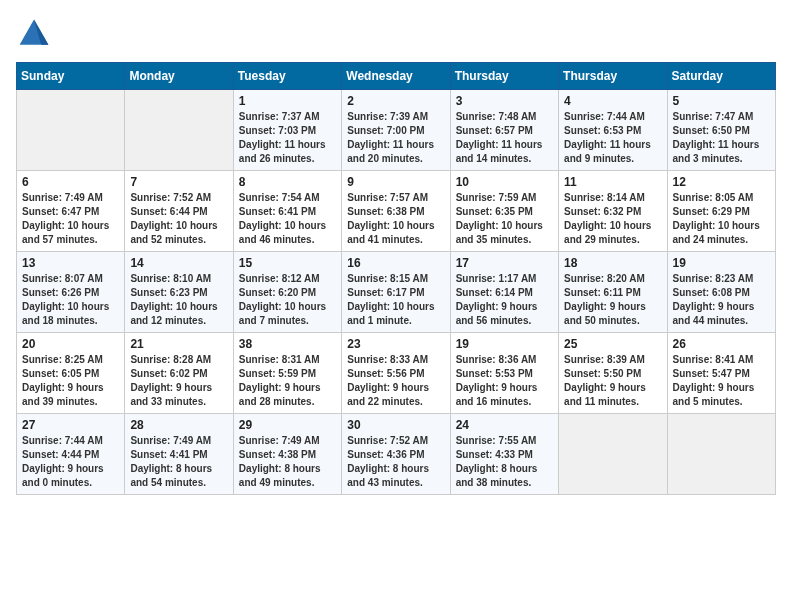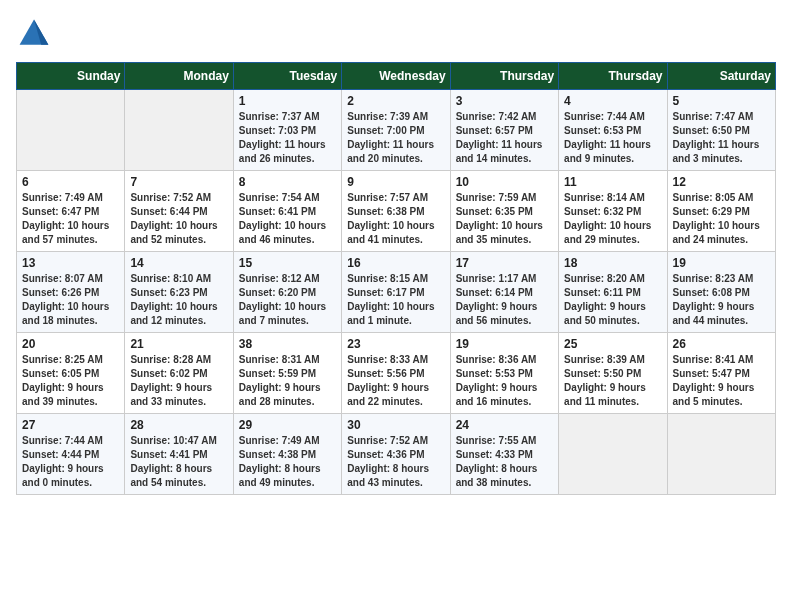--- a/index.html
+++ b/index.html
@@ -52,26 +52,26 @@
     .location {
       font-size: 15px;
       color: #555;
     }
     .calendar {
       width: 100%;
       border-collapse: collapse;
       font-size: 10.5px;
     }
     .calendar thead tr th {
-      background: #14532d;
+      background: #0369a1;
       color: #fff;
       font-weight: bold;
       font-size: 12px;
       padding: 6px 4px;
-      text-align: right;
+      text-align: left;
       border: 1px solid #1a5a99;
     }
     .calendar tbody tr td {
       border: 1px solid #ccc;
       vertical-align: top;
       padding: 4px 5px;
       min-width: 100px;
       height: 80px;
       color: #333;
     }
@@ -142,21 +142,21 @@
         </td>
         <td>
           <div class="day-num">2</div>
           <div class="cell-text">Sunrise: 7:39 AM
 Sunset: 7:00 PM
 Daylight: 11 hours
 and 20 minutes.</div>
         </td>
         <td>
           <div class="day-num">3</div>
-          <div class="cell-text">Sunrise: 7:42 AM
+          <div class="cell-text">Sunrise: 7:48 AM
 Sunset: 6:57 PM
 Daylight: 11 hours
 and 14 minutes.</div>
         </td>
         <td>
           <div class="day-num">4</div>
           <div class="cell-text">Sunrise: 7:44 AM
 Sunset: 6:53 PM
 Daylight: 11 hours
 and 9 minutes.</div>
@@ -325,21 +325,21 @@
       <tr>
         <td>
           <div class="day-num">27</div>
           <div class="cell-text">Sunrise: 7:44 AM
 Sunset: 4:44 PM
 Daylight: 9 hours
 and 0 minutes.</div>
         </td>
         <td>
           <div class="day-num">28</div>
-          <div class="cell-text">Sunrise: 10:47 AM
+          <div class="cell-text">Sunrise: 7:49 AM
 Sunset: 4:41 PM
 Daylight: 8 hours
 and 54 minutes.</div>
         </td>
         <td>
           <div class="day-num">29</div>
           <div class="cell-text">Sunrise: 7:49 AM
 Sunset: 4:38 PM
 Daylight: 8 hours
 and 49 minutes.</div>

